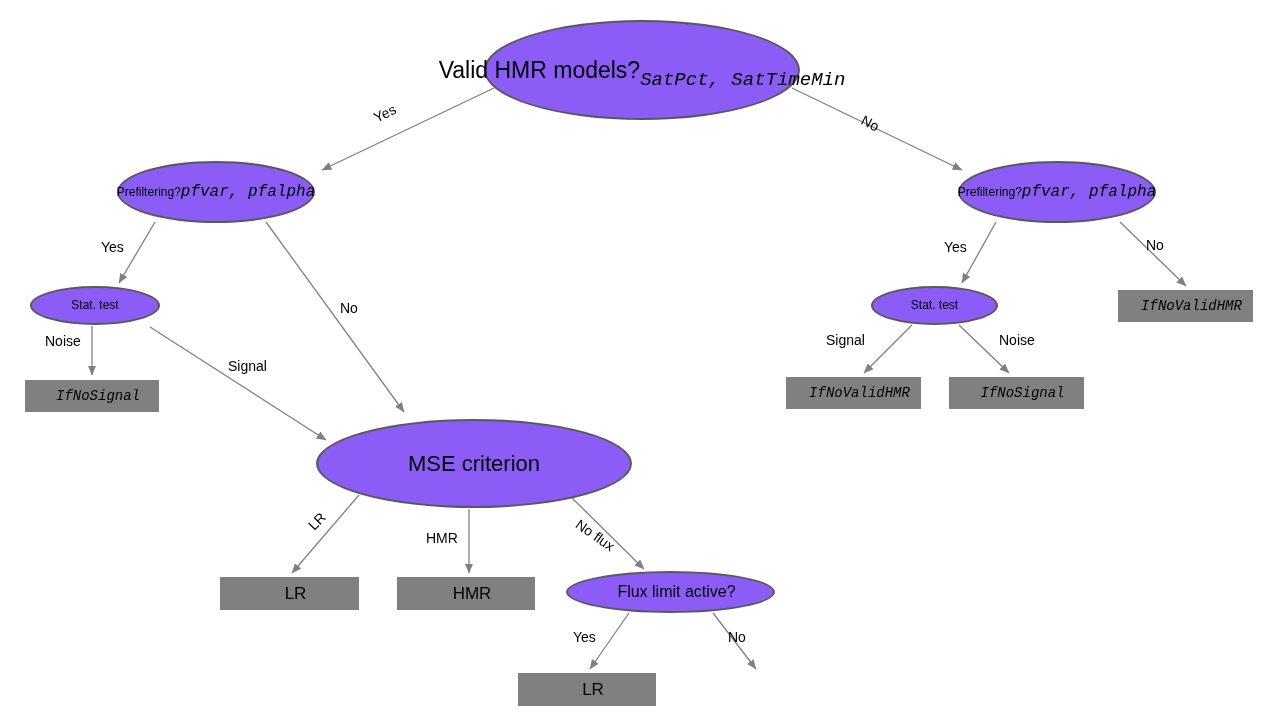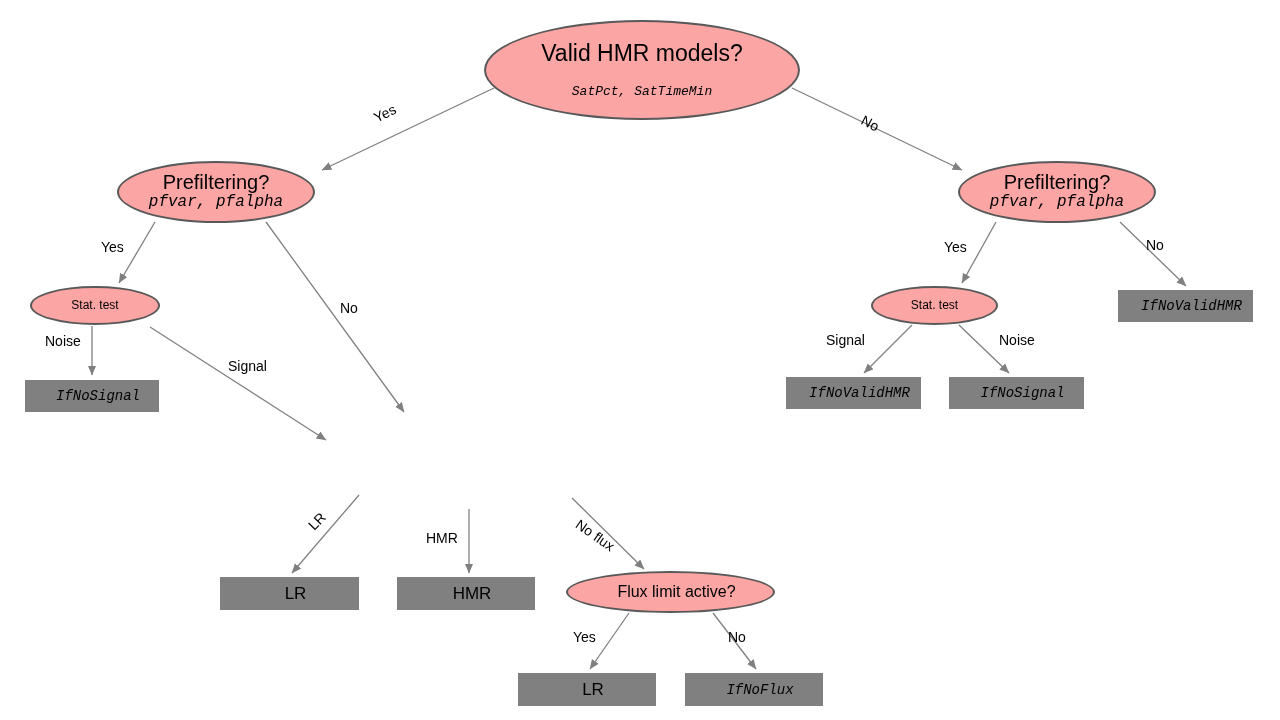--- a/index.html
+++ b/index.html
@@ -23,23 +23,23 @@
     height: 720px;
     pointer-events: none;
   }
 
   
   .node-ellipse {
     position: absolute;
     box-sizing: border-box;
     border: 2px solid #595959;
     border-radius: 50%;
-    background: #fca5a5;
+    background: #8b5cf6;
     display: flex;
-    flex-direction: column;
+    flex-direction: row;
     align-items: center;
     justify-content: center;
     text-align: left;
     color: #000000;
   }
   .node-ellipse .title {
     font-family: "Liberation Sans", sans-serif;
     color: #000000;
     line-height: 1.05;
     white-space: nowrap;
@@ -47,25 +47,25 @@
   .node-ellipse .sub {
     font-family: "Liberation Mono", monospace;
     font-style: italic;
     color: #000000;
     white-space: nowrap;
     line-height: 1.1;
   }
 
   .e-root      { left: 484px; top: 20px;  width: 316px; height: 100px; }
   .e-root .title { font-size: 23px; }
-  .e-root .sub   { font-size: 13px; margin-top: 20px; }
+  .e-root .sub   { font-size: 19px; margin-top: 20px; }
 
   .e-prefilter-left  { left: 117px; top: 161px; width: 198px; height: 62px; }
   .e-prefilter-right { left: 958px; top: 161px; width: 198px; height: 62px; }
-  .e-prefilter-left .title, .e-prefilter-right .title { font-size: 20px; }
+  .e-prefilter-left .title, .e-prefilter-right .title { font-size: 12px; }
   .e-prefilter-left .sub,   .e-prefilter-right .sub   { font-size: 16px; margin-top: 1px; }
 
   .e-stat-left  { left: 30px;  top: 286px; width: 130px; height: 39px; }
   .e-stat-right { left: 871px; top: 286px; width: 127px; height: 39px; }
   .e-stat-left .title, .e-stat-right .title { font-size: 12px; }
 
   .e-mse { left: 316px; top: 419px; width: 316px; height: 89px; }
   .e-mse .title { font-size: 22px; }
 
   .e-flux { left: 566px; top: 571px; width: 209px; height: 42px; }
@@ -188,40 +188,42 @@
   </div>
 
   <div class="node-ellipse e-stat-left">
     <div class="title">Stat. test</div>
   </div>
 
   <div class="node-ellipse e-stat-right">
     <div class="title">Stat. test</div>
   </div>
 
+  <div class="node-ellipse e-mse">
+    <div class="title">MSE criterion</div>
+  </div>
 
   <div class="node-ellipse e-flux">
     <div class="title">Flux limit active?</div>
   </div>
 
   <div class="node-box code b-ifnosignal-left">IfNoSignal</div>
 
   <div class="node-box code b-ifnovalidhmr-r1">IfNoValidHMR</div>
 
   <div class="node-box code b-ifnovalidhmr-r2">IfNoValidHMR</div>
 
   <div class="node-box code b-ifnosignal-right">IfNoSignal</div>
 
   <div class="node-box plain b-lr-mse">LR</div>
 
   <div class="node-box plain b-hmr-mse">HMR</div>
 
   <div class="node-box plain b-lr-flux">LR</div>
 
-  <div class="node-box code b-ifnoflux">IfNoFlux</div>
 
   <div class="edge-label lbl-yes-root">Yes</div>
   <div class="edge-label lbl-no-root">No</div>
 
   <div class="edge-label lbl-yes-pfl">Yes</div>
   <div class="edge-label lbl-no-pfl">No</div>
 
   <div class="edge-label lbl-noise-l">Noise</div>
   <div class="edge-label lbl-signal-l">Signal</div>
 

